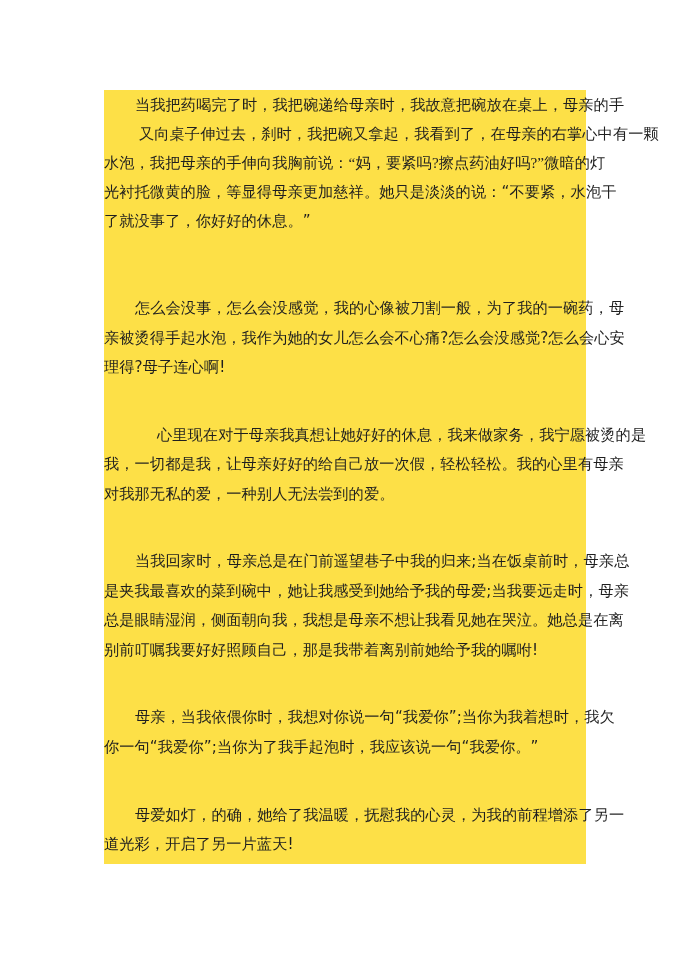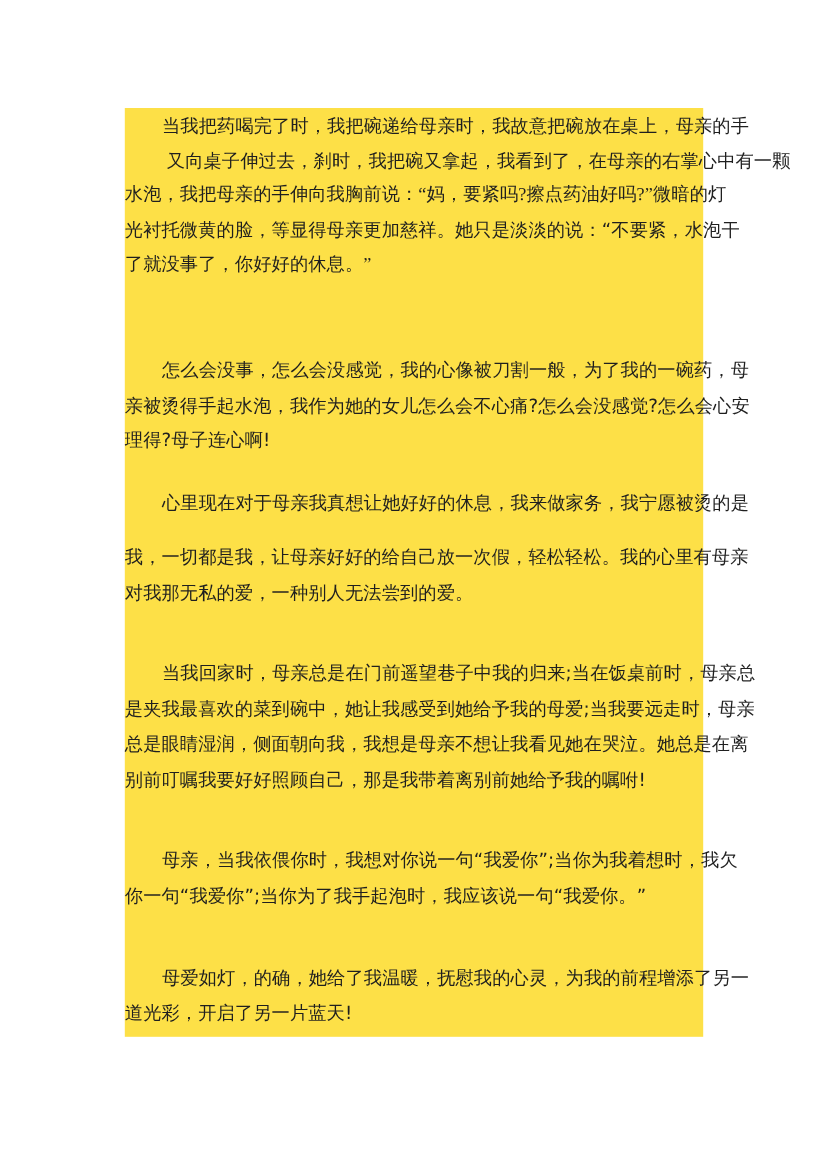--- a/index.html
+++ b/index.html
@@ -23,31 +23,31 @@
 </head>
 <body>
 
 <div class="content-box">
 
   <div class="para" style="top:0;">
     <div class="line indent" style="top:5px;">当我把药喝完了时，我把碗递给母亲时，我故意把碗放在桌上，母亲的手</div>
     <div class="line" style="top:34px;margin-left:35px;">又向桌子伸过去，刹时，我把碗又拿起，我看到了，在母亲的右掌心中有一颗</div>
     <div class="line" style="top:63px;font-family:Liberation Serif, serif;">水泡，我把母亲的手伸向我胸前说：“妈，要紧吗?擦点药油好吗?”微暗的灯</div>
     <div class="line" style="top:92px;">光衬托微黄的脸，等显得母亲更加慈祥。她只是淡淡的说：“不要紧，水泡干</div>
-    <div class="line" style="top:121px;font-family:Liberation Serif, serif;">了就没事了，你好好的休息。”</div>
+    <div class="line" style="top:121px;">了就没事了，你好好的休息。”</div>
   </div>
 
   <div class="para" style="top:0;">
     <div class="line indent" style="top:208px;">怎么会没事，怎么会没感觉，我的心像被刀割一般，为了我的一碗药，母</div>
     <div class="line" style="top:238px;">亲被烫得手起水泡，我作为她的女儿怎么会不心痛?怎么会没感觉?怎么会心安</div>
     <div class="line" style="top:267px;">理得?母子连心啊!</div>
   </div>
 
   <div class="para" style="top:0;">
-    <div class="line indent" style="top:319px;">心里现在对于母亲我真想让她好好的休息，我来做家务，我宁愿被烫的是</div>
+    <div class="line indent" style="top:335px;margin-left:22px;">心里现在对于母亲我真想让她好好的休息，我来做家务，我宁愿被烫的是</div>
     <div class="line" style="top:364px;">我，一切都是我，让母亲好好的给自己放一次假，轻松轻松。我的心里有母亲</div>
     <div class="line" style="top:394px;">对我那无私的爱，一种别人无法尝到的爱。</div>
   </div>
 
   <div class="para" style="top:0;">
     <div class="line indent" style="top:461px;">当我回家时，母亲总是在门前遥望巷子中我的归来;当在饭桌前时，母亲总</div>
     <div class="line" style="top:491px;">是夹我最喜欢的菜到碗中，她让我感受到她给予我的母爱;当我要远走时，母亲</div>
     <div class="line" style="top:520px;">总是眼睛湿润，侧面朝向我，我想是母亲不想让我看见她在哭泣。她总是在离</div>
     <div class="line" style="top:550px;">别前叮嘱我要好好照顾自己，那是我带着离别前她给予我的嘱咐!</div>
   </div>

